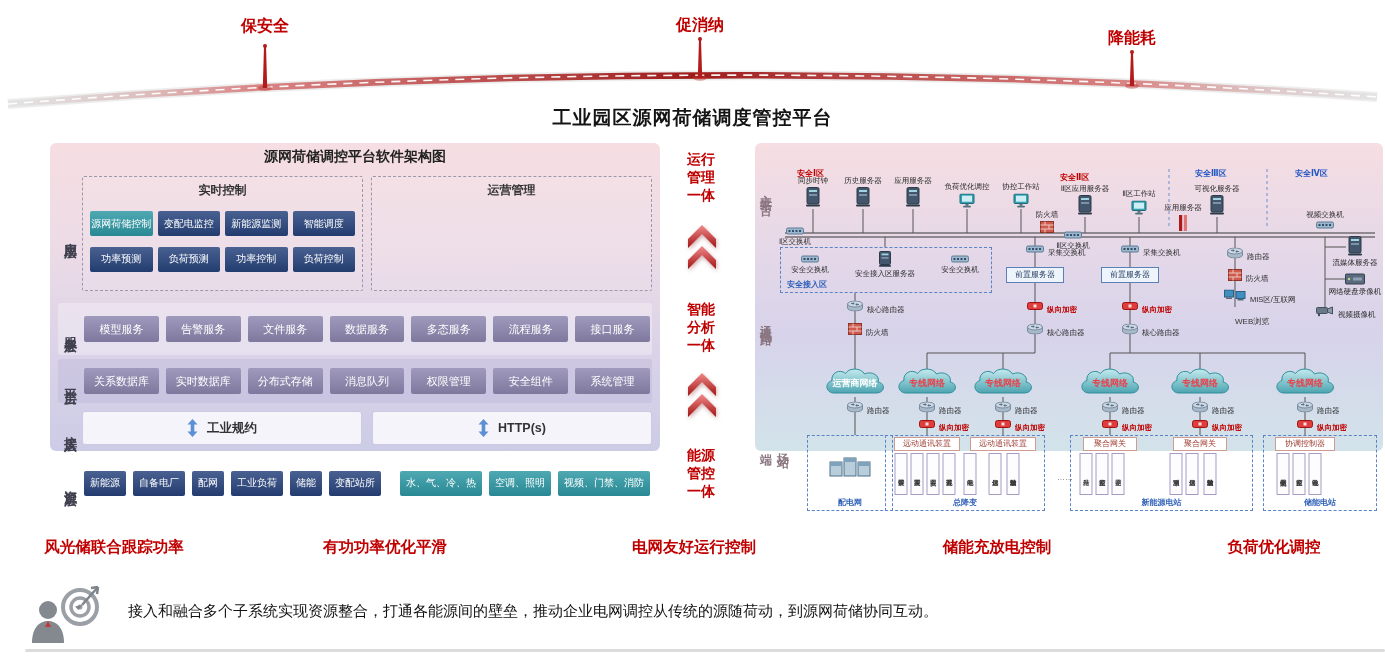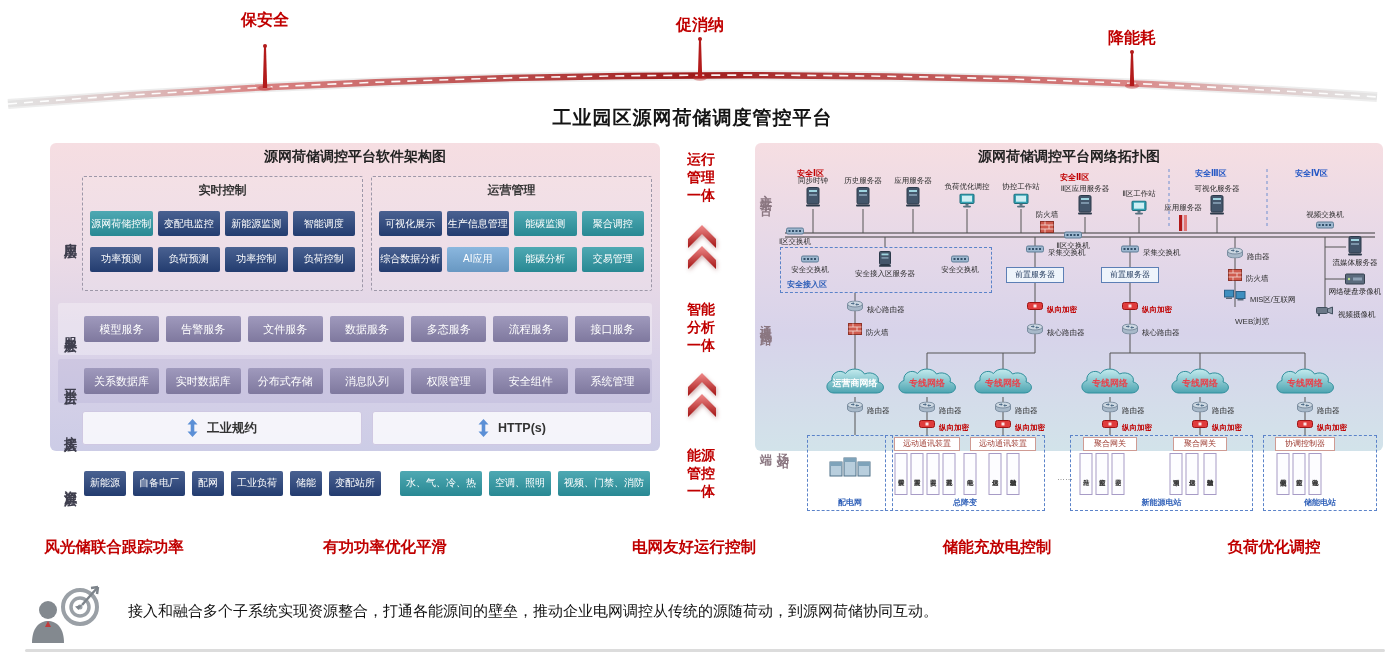--- a/index.html
+++ b/index.html
@@ -109,21 +109,21 @@
       <ellipse cx="700" cy="78" rx="7" ry="2.8" fill="#c03030" opacity="0.45"></ellipse>
       <polygon points="697.8,78 702.2,78 701,39 699,39" fill="#b31b1b"></polygon>
       <circle cx="700" cy="39" r="2" fill="#b31b1b"></circle>
     </g>
     <g>
       <ellipse cx="1132" cy="86" rx="7" ry="2.8" fill="#c03030" opacity="0.45"></ellipse>
       <polygon points="1129.8,86 1134.2,86 1133,52 1131,52" fill="#b31b1b"></polygon>
       <circle cx="1132" cy="52" r="2" fill="#b31b1b"></circle>
     </g>
   </svg>
-  <div class="arc-label" style="left:265px;top:10px">保安全</div>
+  <div class="arc-label" style="left:265px;top:16px">保安全</div>
   <div class="arc-label" style="left:700px;top:15px">促消纳</div>
   <div class="arc-label" style="left:1132px;top:28px">降能耗</div>
   <h1 class="main-title">工业园区源网荷储调度管控平台</h1>
 
   <div class="panel panel-left">
     <div class="panel-title">源网荷储调控平台软件架构图</div>
     <div class="lrow" style="top:28px;height:128px">
       <div class="layer-label">应用层</div>
       <div class="lcontent app-groups" id="app-groups">
           <div class="app-group">
@@ -138,34 +138,20 @@
               <div class="app-btn-row">
                 <div class="btn v-navy">功率预测</div>
                 <div class="btn v-navy">负荷预测</div>
                 <div class="btn v-navy">功率控制</div>
                 <div class="btn v-navy">负荷控制</div>
               </div>
             </div>
           </div>
           <div class="app-group">
             <div class="app-group-title">运营管理</div>
-            <div class="app-rows">
-              <div class="app-btn-row">
-                <div class="btn v-navy">可视化展示</div>
-                <div class="btn v-navy">生产信息管理</div>
-                <div class="btn v-teal">能碳监测</div>
-                <div class="btn v-teal">聚合调控</div>
-              </div>
-              <div class="app-btn-row">
-                <div class="btn v-navy">综合数据分析</div>
-                <div class="btn v-sky">AI应用</div>
-                <div class="btn v-teal">能碳分析</div>
-                <div class="btn v-teal">交易管理</div>
-              </div>
-            </div>
           </div>
         </div>
     </div>
     <div class="lrow strip-a" style="top:160px;height:52px">
       <div class="layer-label">服务层</div>
       <div class="lcontent btnrow" id="svc-items" style="height:100%">
           <div class="btn flex1 v-mauve">模型服务</div>
           <div class="btn flex1 v-mauve">告警服务</div>
           <div class="btn flex1 v-mauve">文件服务</div>
           <div class="btn flex1 v-mauve">数据服务</div>
@@ -229,21 +215,20 @@
   <div class="mid-item" style="top:300px">智能分析一体</div>
   <div class="chev" style="top:366px">
     <svg width="32" height="52" viewBox="0 0 32 52">
       <path d="M2,21 L16,7 L30,21 L30,30 L16,16 L2,30 Z" fill="url(#chg)"></path>
       <path d="M2,42 L16,28 L30,42 L30,51 L16,37 L2,51 Z" fill="url(#chg)"></path>
     </svg>
   </div>
   <div class="mid-item" style="top:446px">能源管控一体</div>
 
   <div class="panel panel-right">
-    <div class="panel-title">源网荷储调控平台网络拓扑图</div>
     <div class="side-label" style="top:42px">主站平台</div>
     <div class="side-label" style="top:172px">通讯链路</div>
     <div class="side-label" style="top:300px">场站端</div>
     <div id="topo-boxes">
         <div class="dashed-box label-left" style="left: 25px; top: 104px; width: 212px; height: 46px;">
           <span class="box-label">安全接入区</span>
         </div>
         <div class="dashed-box" style="left: 52px; top: 292px; width: 86px; height: 76px;">
           <span class="box-label">配电网</span>
         </div>

